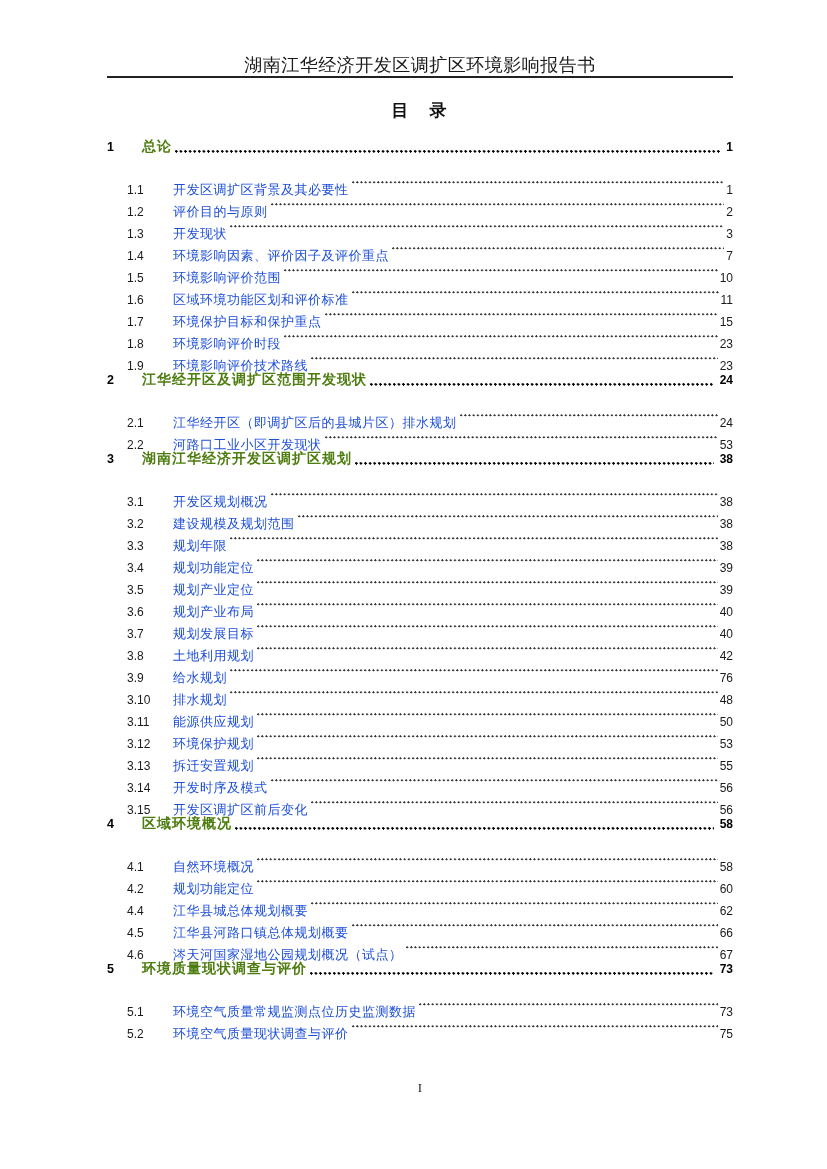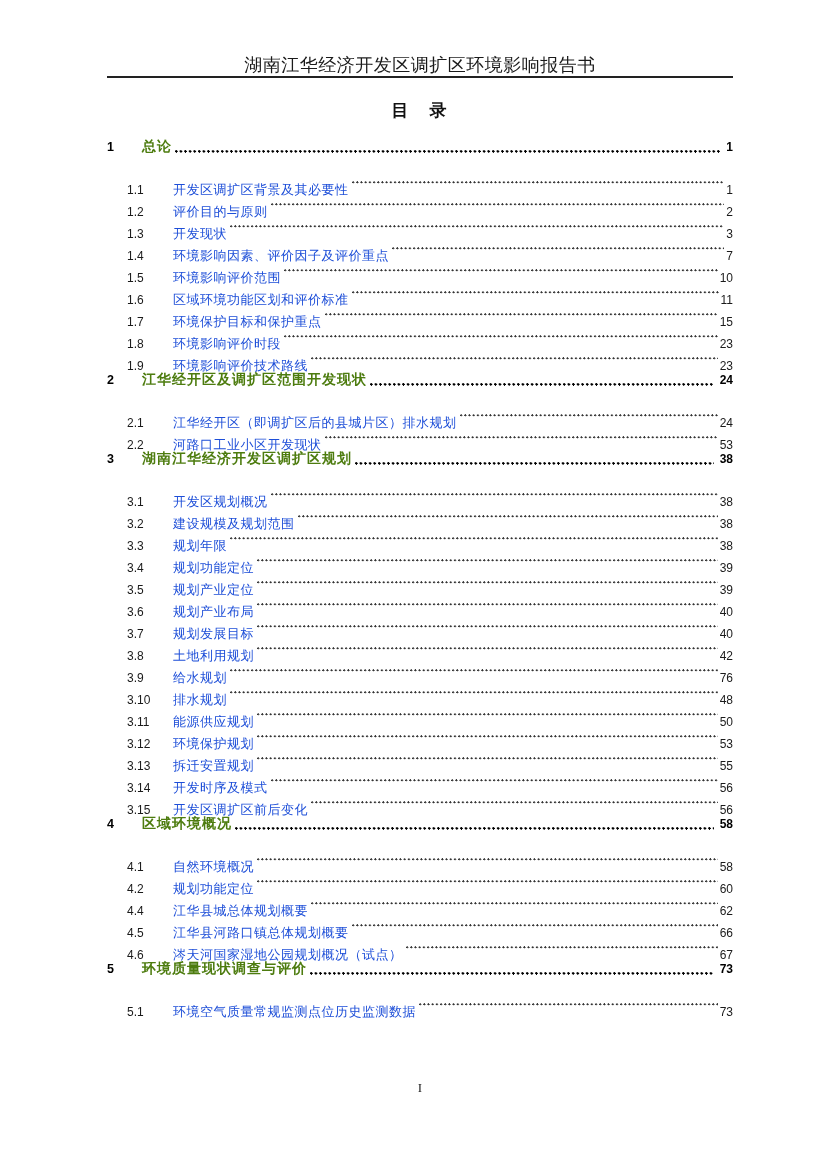--- a/index.html
+++ b/index.html
@@ -341,19 +341,25 @@
     <span class="title">环境质量现状调查与评价</span>
     <span class="leader"></span>
     <span class="pagenum">73</span>
   </div>
       <div class="toc-row level2">
     <span class="num">5.1</span>
     <span class="title">环境空气质量常规监测点位历史监测数据</span>
     <span class="leader"></span>
     <span class="pagenum">73</span>
   </div>
+      <div class="toc-row level2">
+    <span class="num">5.2</span>
+    <span class="title">环境空气质量现状调查与评价</span>
+    <span class="leader"></span>
+    <span class="pagenum">75</span>
+  </div>
     </div>
 
   <div class="page-footer">
     <span>I</span>
   </div>
 
 </div>
 
 </body></html>

